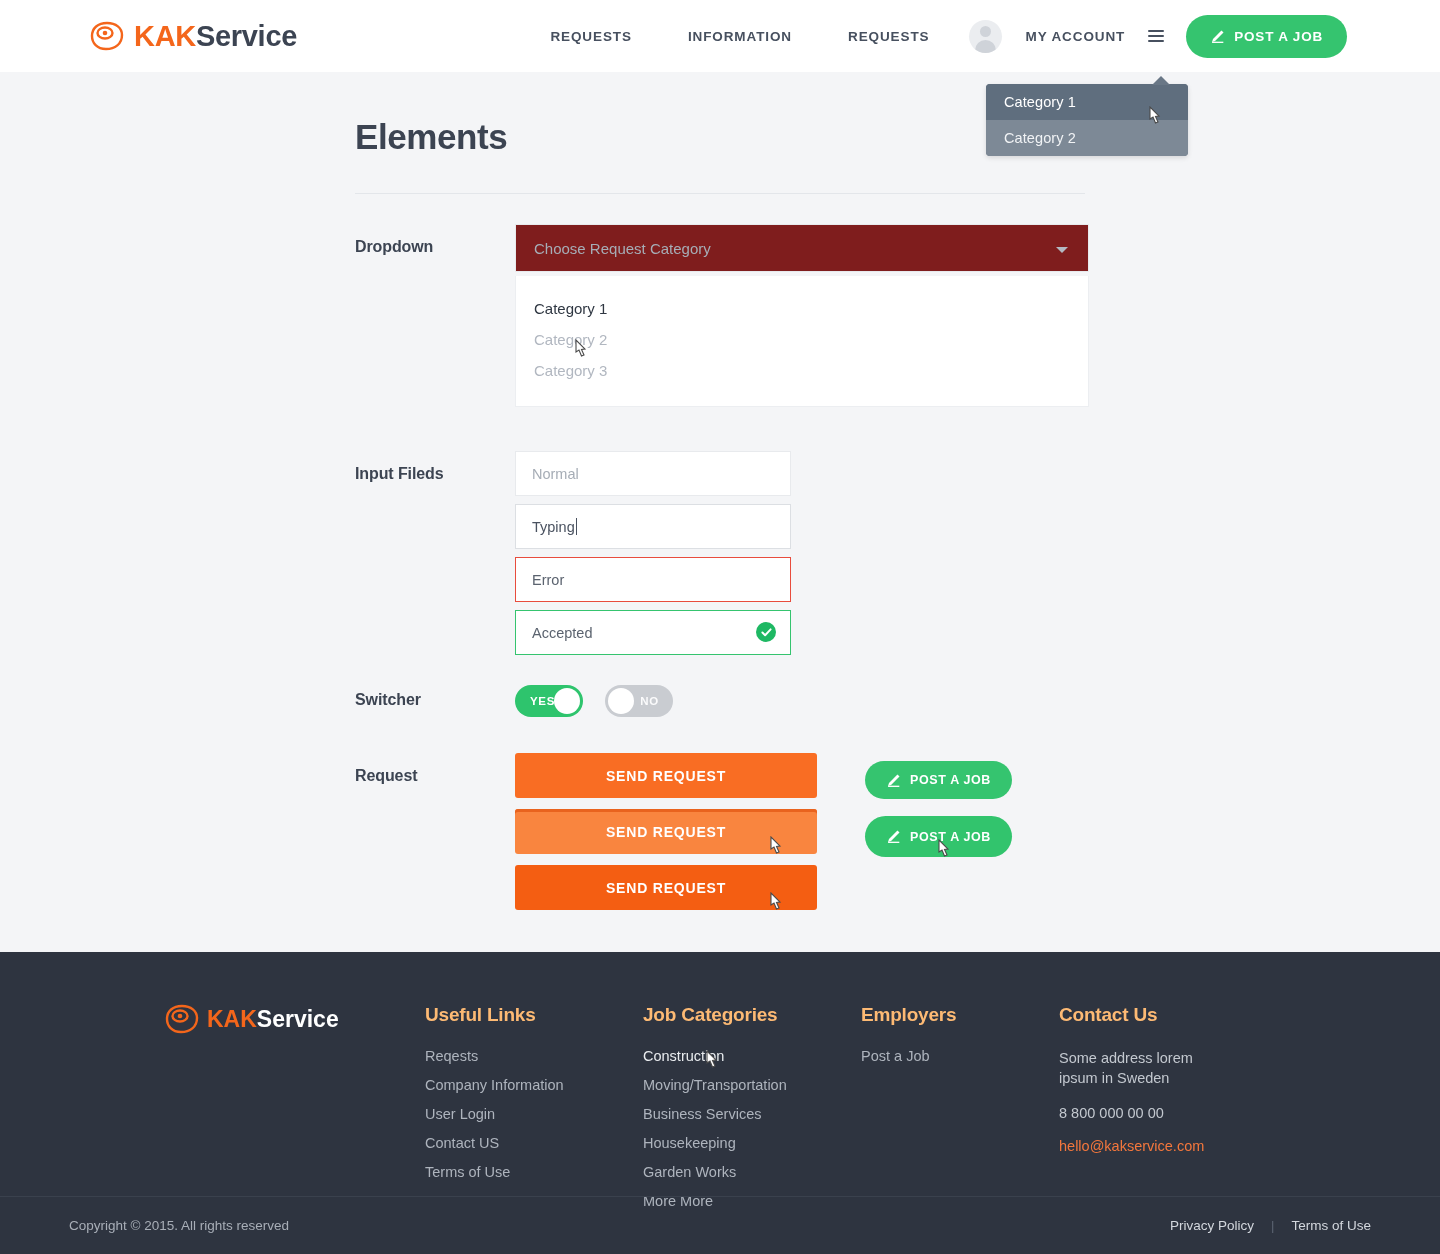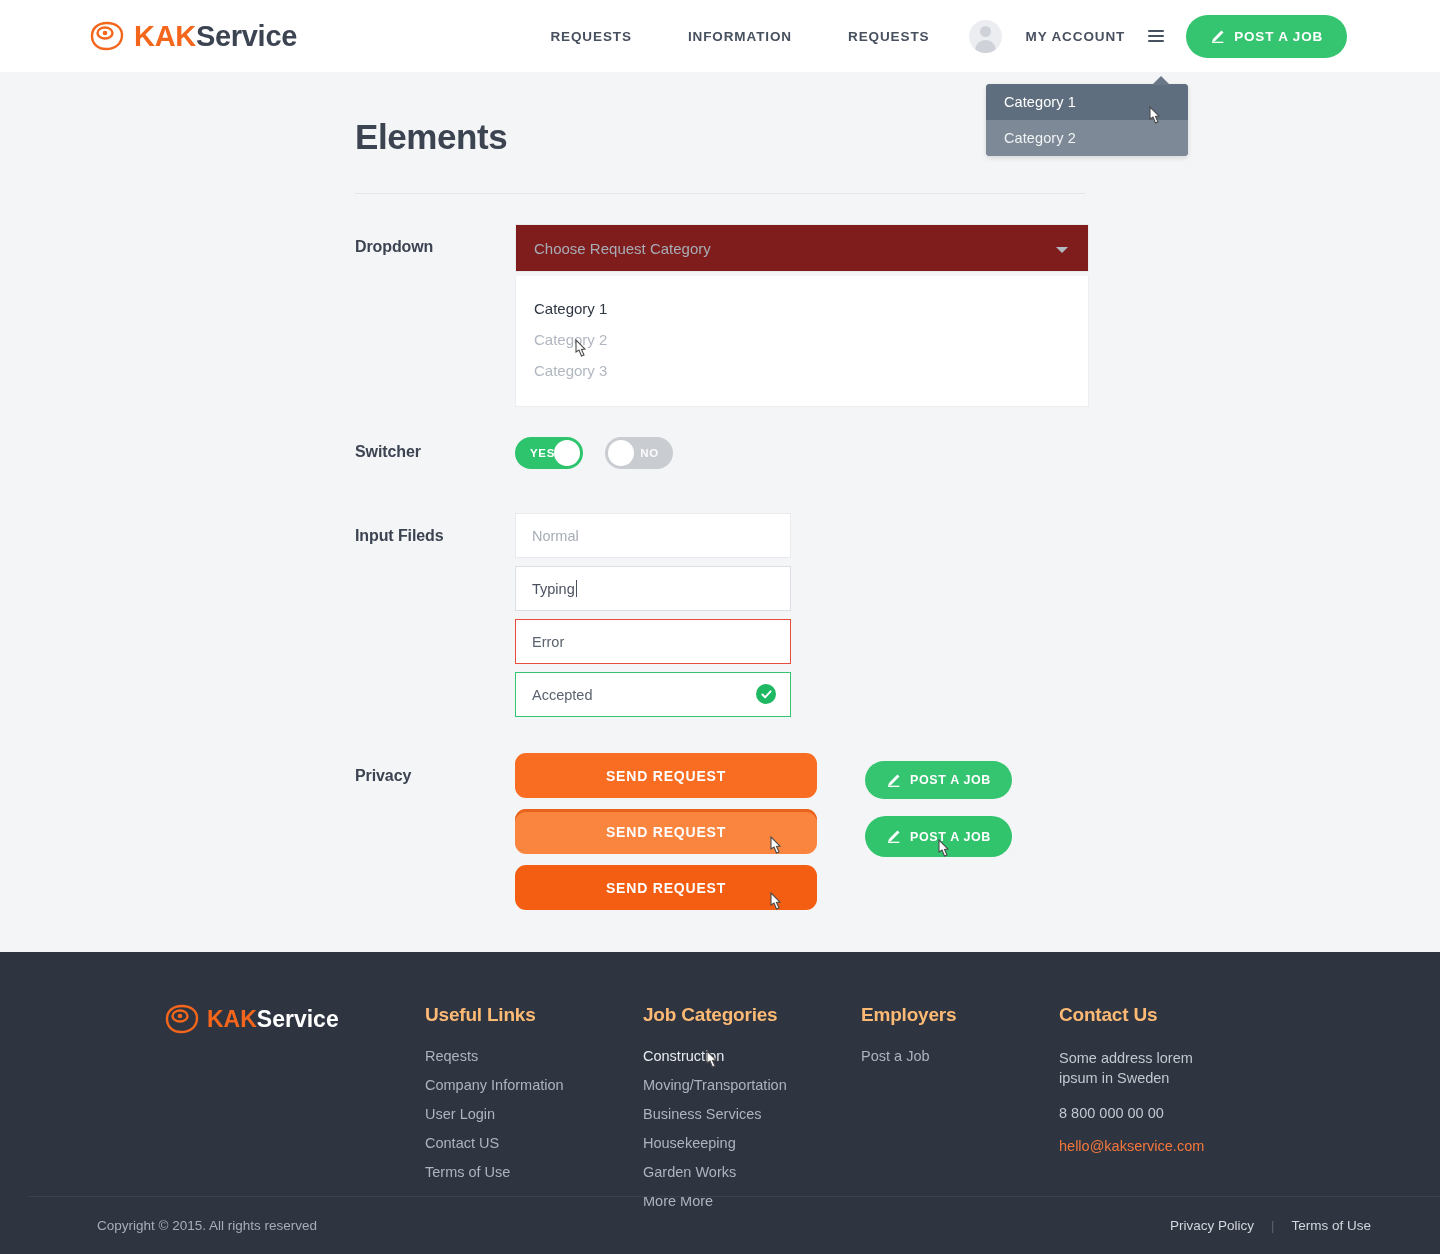--- a/index.html
+++ b/index.html
@@ -288,21 +288,21 @@
   .btn-col-right { display: flex; flex-direction: column; gap: 17px; padding-top: 8px; }
   .btn-send {
     width: 302px;
     height: 45px;
     border: none;
     color: #fff;
     font-size: 14px;
     font-weight: bold;
     letter-spacing: 0.8px;
     cursor: pointer;
-    border-radius: 11px;
+    border-radius: 3px;
     position: relative;
     font-family: "Liberation Sans", sans-serif;
   }
   .btn-send.s1 { background: #f96d23; }
   .btn-send.s2 { background: #f9853f; box-shadow: 0 3px 0 #e9631e inset; }
   .btn-send.s3 { background: #f45e12; }
   .btn-post {
     display: inline-flex;
     align-items: center;
     justify-content: center;
@@ -365,21 +365,20 @@
   }
   .fcontact a { font-size: 14.5px; color: #f4773c; text-decoration: none; cursor: pointer; }
   .footer-bar {
     position: absolute;
     bottom: 0; left: 0; right: 0;
     height: 58px;
     border-top: 1px solid #3a414d;
     display: flex;
     align-items: center;
     padding: 0 69px;
-    margin-left: 28px;
   }
   .copyright { font-size: 13.5px; color: #a8aeb7; }
   .legal { margin-left: auto; display: flex; align-items: center; gap: 17px; }
   .legal a { font-size: 13.5px; color: #d3d7dd; text-decoration: none; cursor: pointer; }
   .legal .sep { color: #5d6573; font-size: 13px; }
 </style>
 </head>
 <body>
 
 <div class="header">
@@ -446,64 +445,64 @@
           <div class="select-opt hover">Category 1</div>
           <div class="select-opt">Category 2</div>
           <div class="select-opt">Category 3</div>
           <svg class="cursor" style="left:572px; top:267px;" viewBox="0 0 19 25">
             <path d="M4 1 L4 13 L7 11 L9.5 17 L12 16 L9.5 10.5 L13 10 Z" fill="#ffffff" stroke="#4a4a4a" stroke-width="1.1"></path>
           </svg>
         </div>
       </div>
     </div>
 
+    <div class="row" style="padding-top:44px;">
+      <div class="row-label">Input Fileds</div>
+      <div class="row-body">
+        <div class="fields">
+          <div class="field normal">
+            <span>Normal</span>
+          </div>
+          <div class="field typing">
+            <span>Typing</span>
+              <span class="caretbar"></span>
+          </div>
+          <div class="field error">
+            <span>Error</span>
+          </div>
+          <div class="field accepted">
+            <span>Accepted</span>
+            <span class="check-badge">
+              <svg viewBox="0 0 12 12">
+                  <path d="M1.5 6 L4.5 9 L10.5 2.6" fill="none" stroke="#ffffff" stroke-width="2.1" stroke-linecap="round" stroke-linejoin="round"></path>
+                </svg>
+            </span>
+          </div>
+        </div>
+      </div>
+    </div>
+
     <div class="row" style="padding-top:30px;">
       <div class="row-label" style="padding-top:6px;">Switcher</div>
       <div class="row-body">
         <div class="switches">
           <div class="switch on">
             <span class="txt">YES</span>
             <span class="knob"></span>
           </div>
           <div class="switch off">
             <span class="txt">NO</span>
             <span class="knob"></span>
           </div>
         </div>
       </div>
     </div>
 
-    <div class="row" style="padding-top:44px;">
-      <div class="row-label">Input Fileds</div>
-      <div class="row-body">
-        <div class="fields">
-          <div class="field normal">
-            <span>Normal</span>
-          </div>
-          <div class="field typing">
-            <span>Typing</span>
-              <span class="caretbar"></span>
-          </div>
-          <div class="field error">
-            <span>Error</span>
-          </div>
-          <div class="field accepted">
-            <span>Accepted</span>
-            <span class="check-badge">
-              <svg viewBox="0 0 12 12">
-                  <path d="M1.5 6 L4.5 9 L10.5 2.6" fill="none" stroke="#ffffff" stroke-width="2.1" stroke-linecap="round" stroke-linejoin="round"></path>
-                </svg>
-            </span>
-          </div>
-        </div>
-      </div>
-    </div>
-
     <div class="row" style="padding-top:36px;">
-      <div class="row-label">Privacy</div>
+      <div class="row-label">Request</div>
       <div class="row-body">
         <div class="btn-area">
           <div class="btn-col-left">
             <button class="btn-send s1">SEND REQUEST</button>
             <button class="btn-send s2">
               <span>SEND REQUEST</span>
               <svg class="cursor" style="left:252px; top:27px;" viewBox="0 0 19 25">
                 <path d="M4 1 L4 13 L7 11 L9.5 17 L12 16 L9.5 10.5 L13 10 Z" fill="#ffffff" stroke="#4a4a4a" stroke-width="1.1"></path>
               </svg>
             </button>

